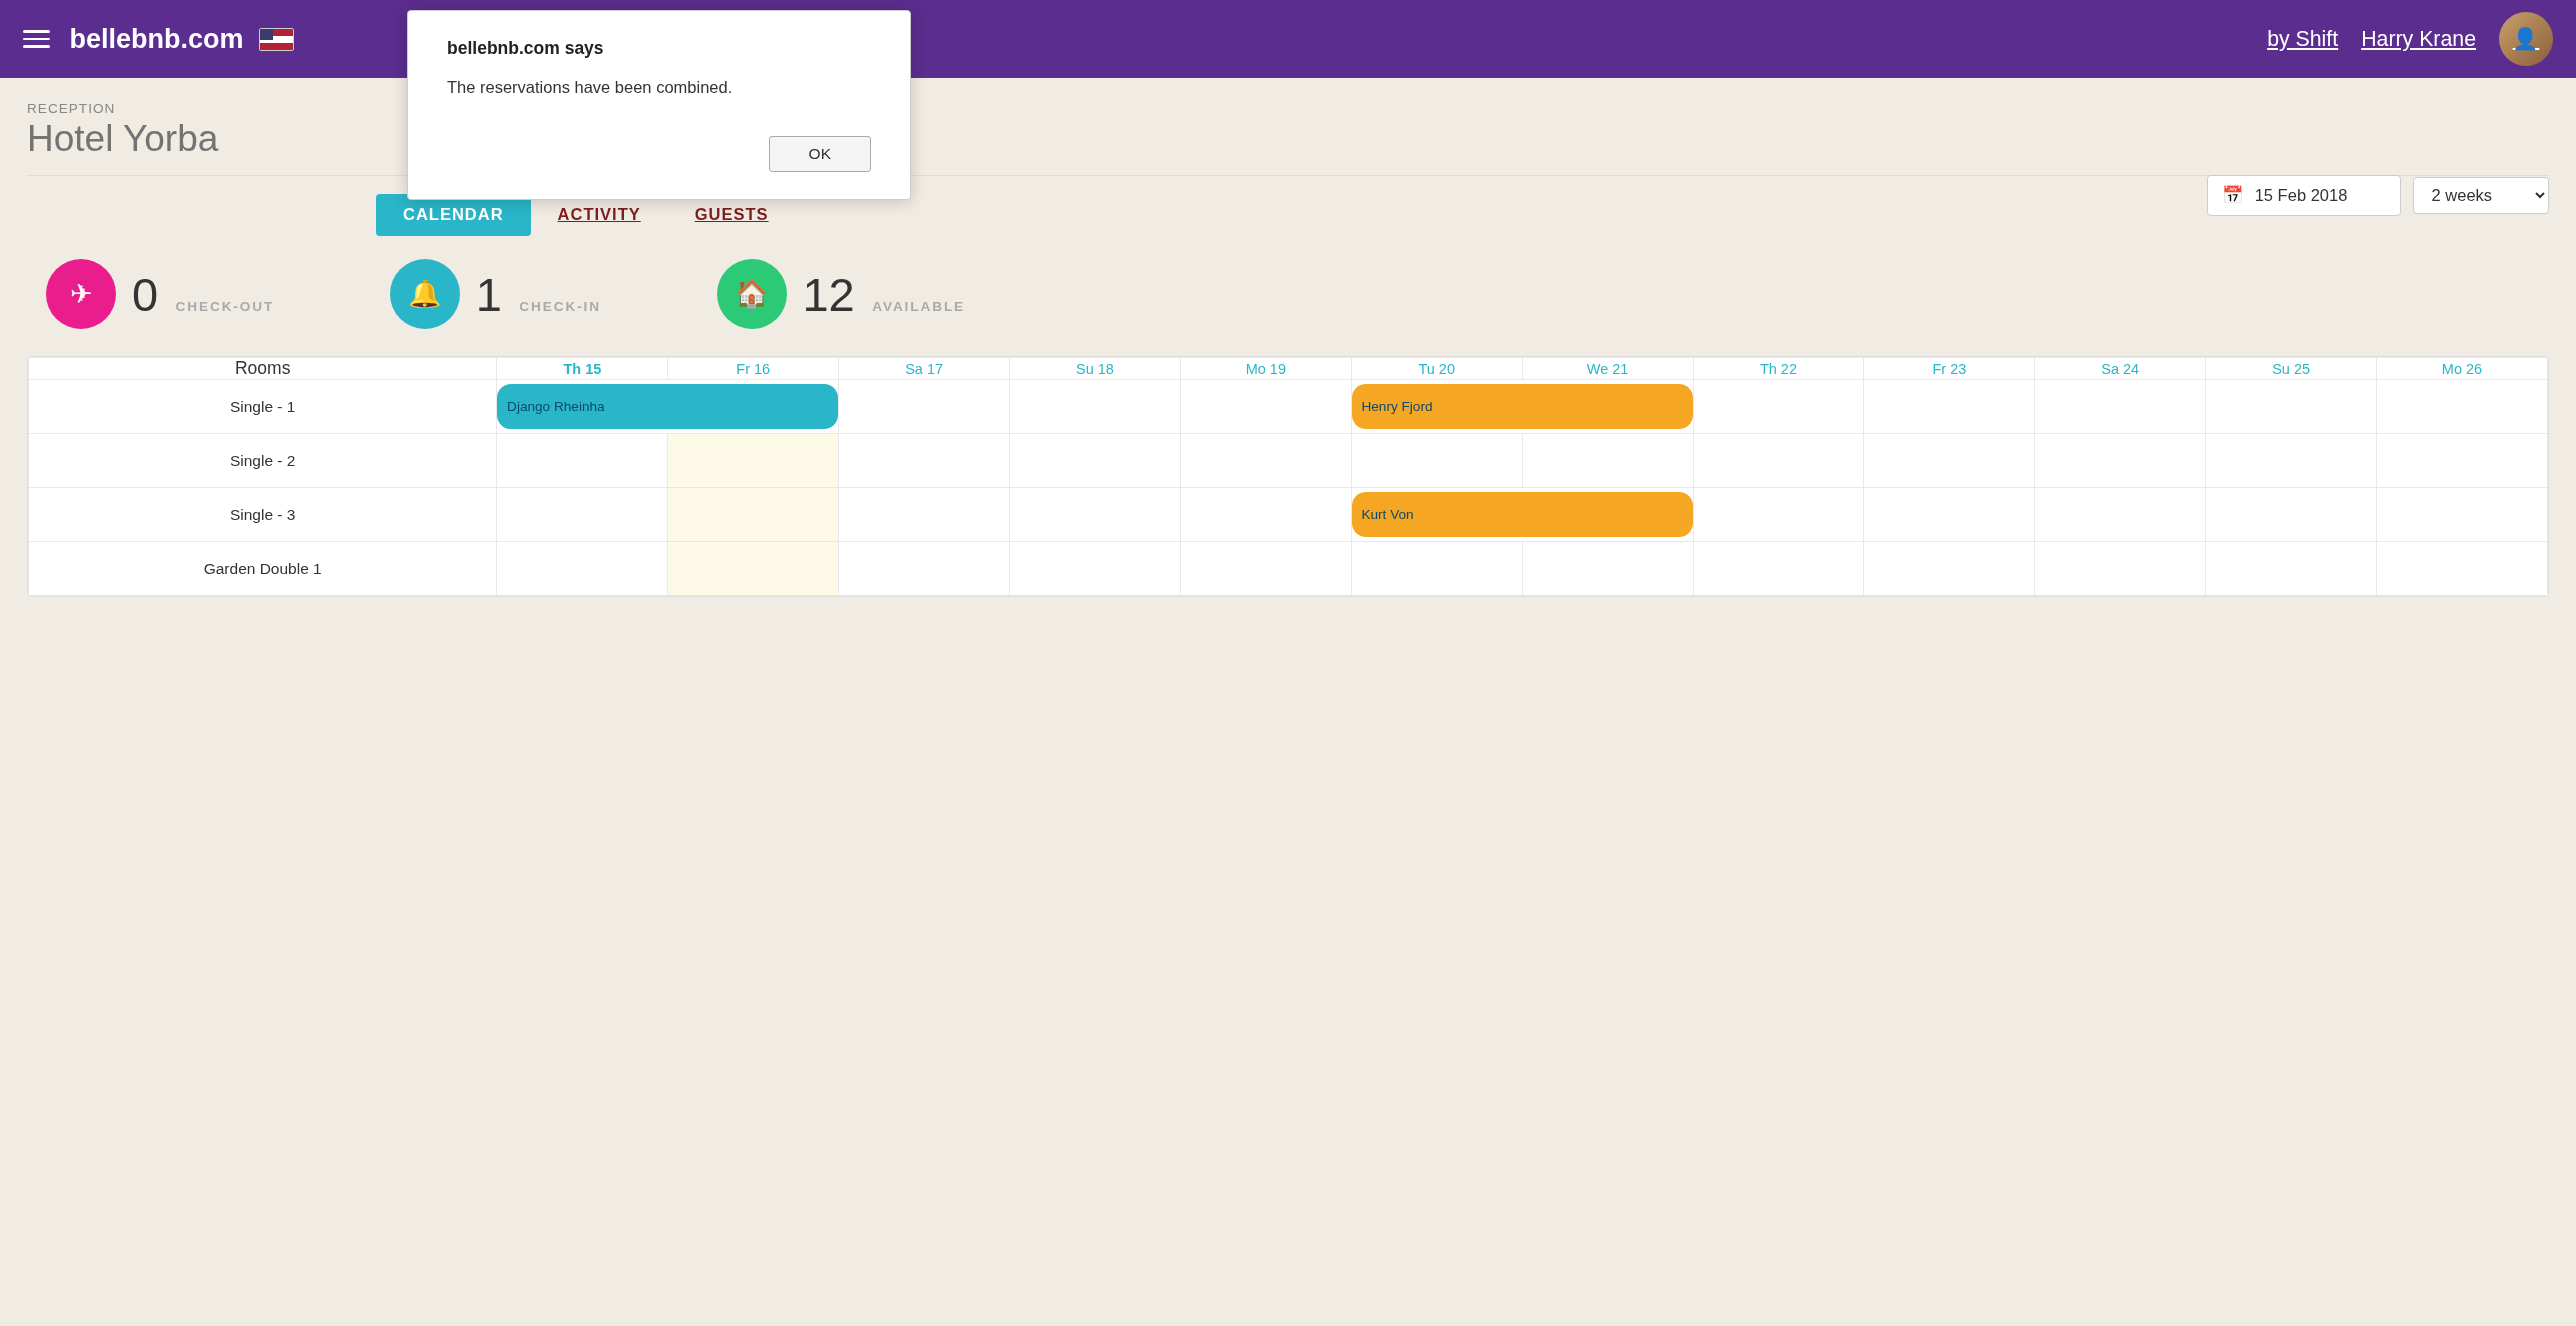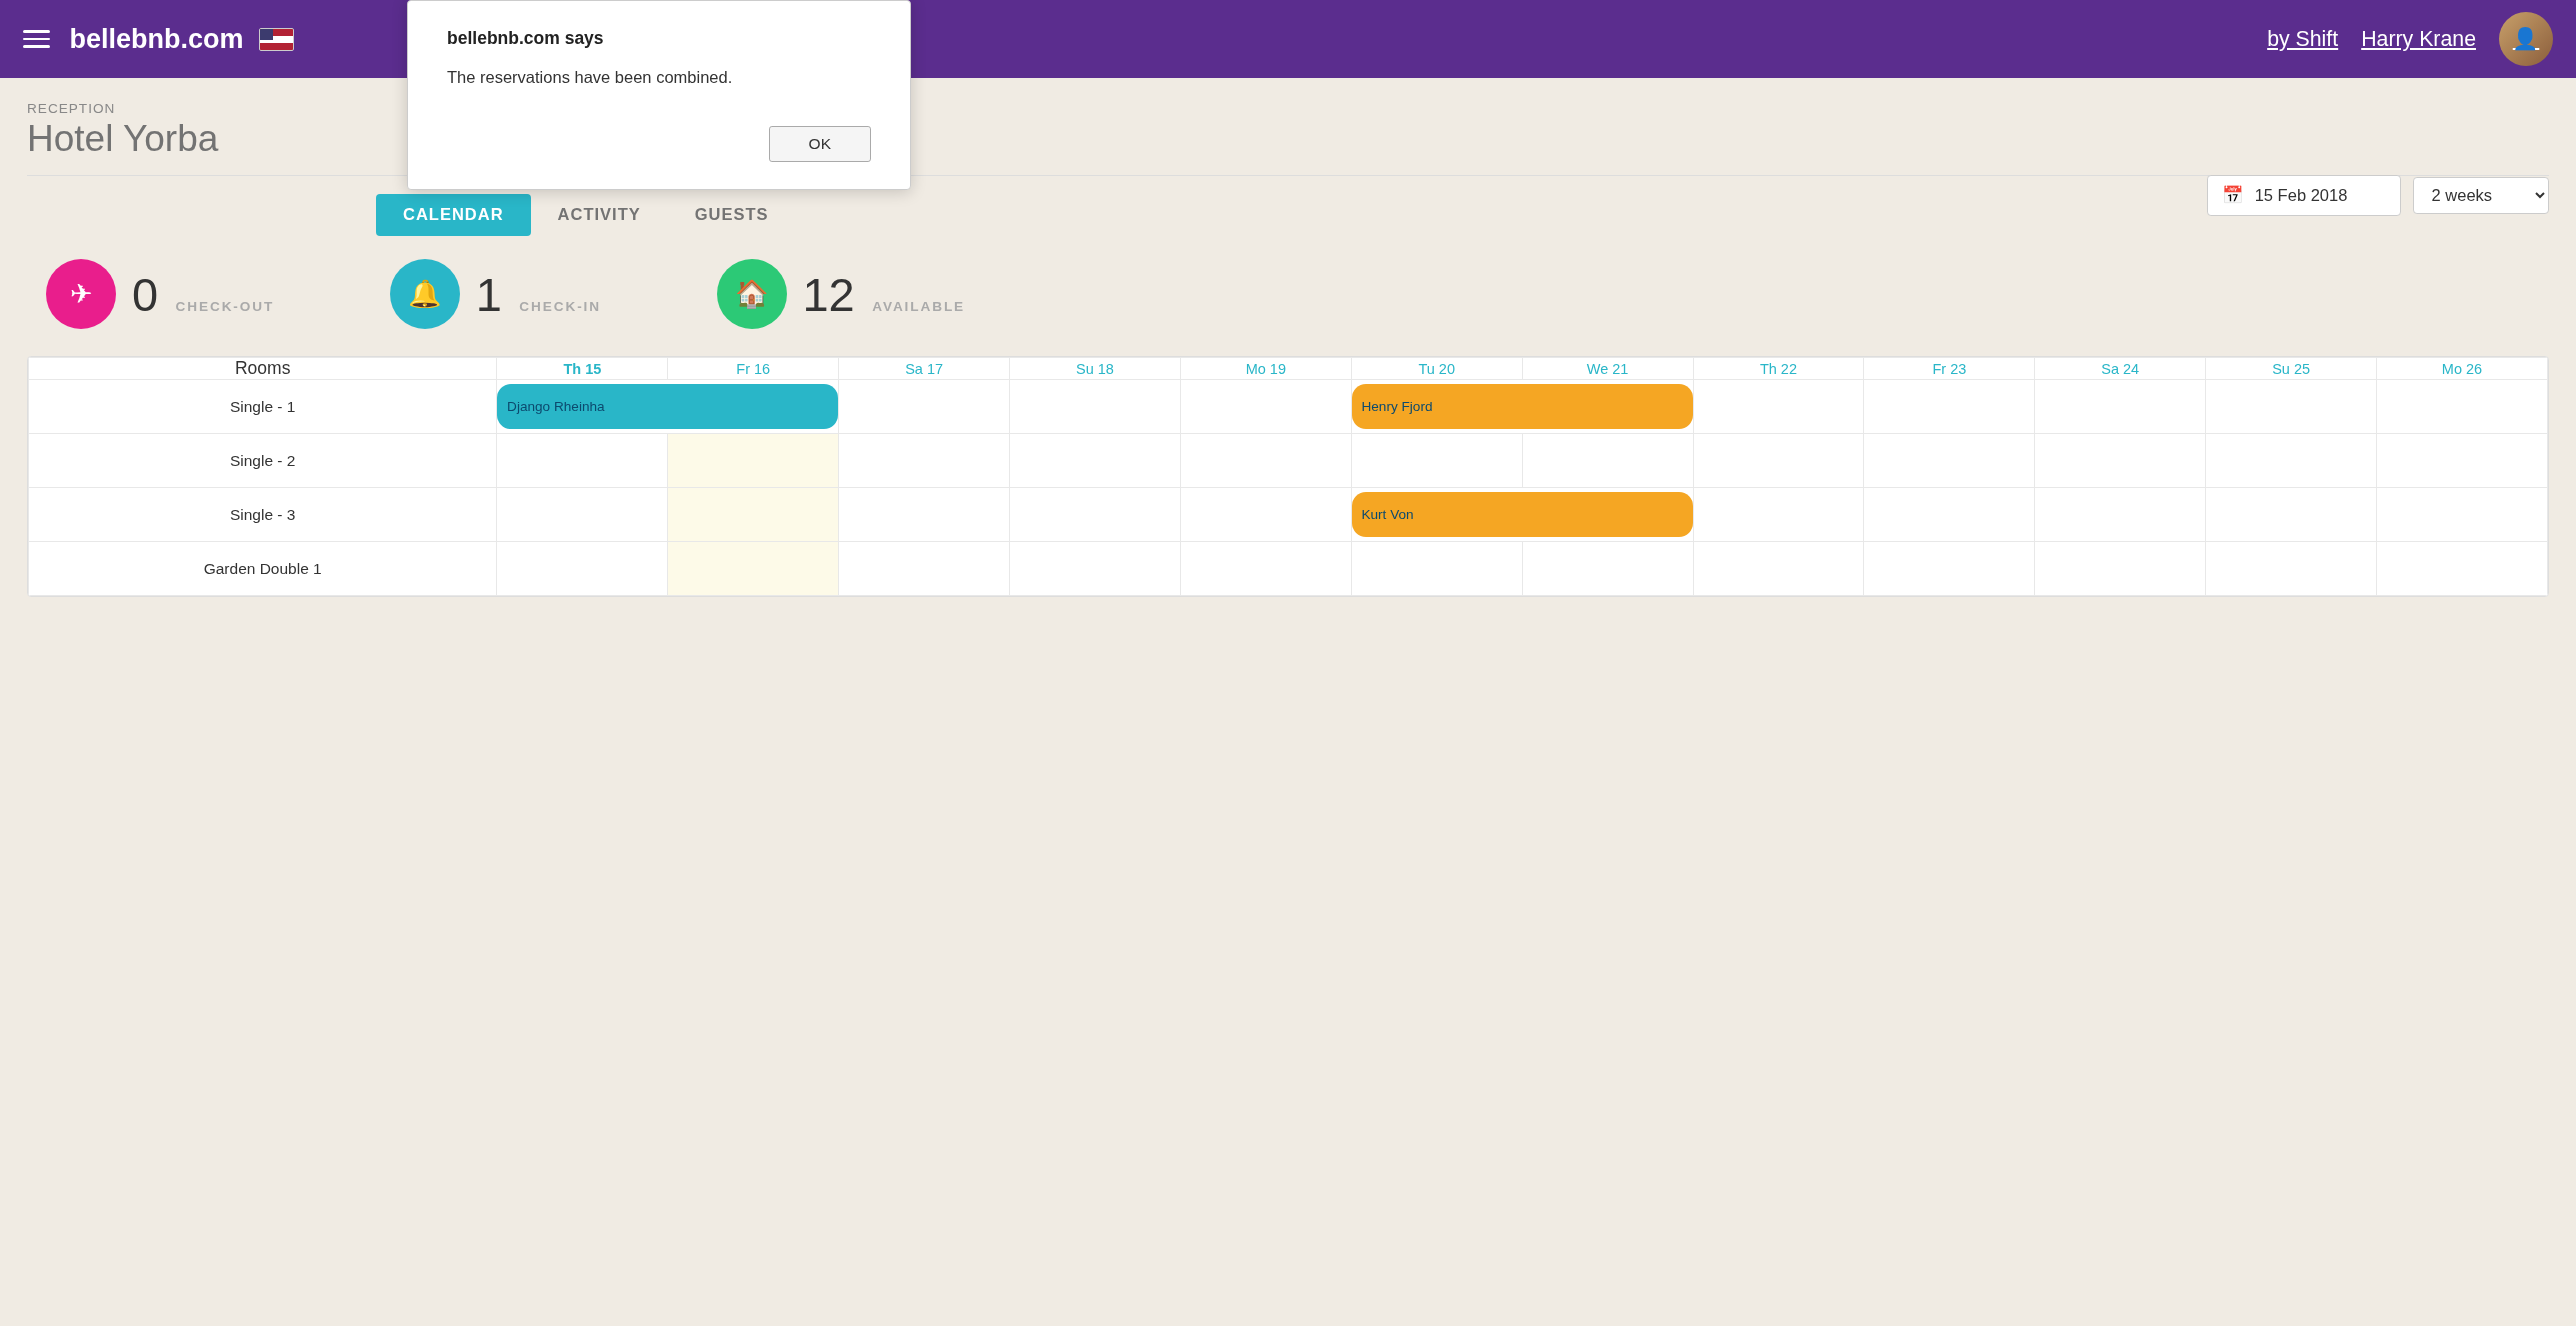--- a/index.html
+++ b/index.html
@@ -59,21 +59,21 @@
       background: white;
       border: 1px solid #ccc;
       border-radius: 3.9px;
       padding: 27px 39px 27px 39px;
       min-width: 504px;
       max-width: 679px;
       margin-top: 0;
       box-shadow: 0 1.9px 15.5px rgba(0,0,0,0.18);
       position: absolute;
       left: 407px;
-      top: 0;
+      top: 10px;
     }
     .dialog-title {
       font-size: 17.5px; font-weight: bold; margin-bottom: 19.4px; color: #222;
     }
     .dialog-message {
       font-size: 16.5px; color: #333; margin-bottom: 39px;
     }
     .dialog-actions {
       display: flex; justify-content: flex-end;
     }
@@ -121,21 +121,21 @@
     }
     .tab-btn {
       padding: 11.6px 27px; font-size: 16.5px; font-weight: 600; cursor: pointer;
       border-radius: 3.9px; text-transform: uppercase; letter-spacing: 1px;
       background: transparent; border: none;
     }
     .tab-btn.active {
       background: #29b6c8; color: white;
     }
     .tab-btn.inactive {
-      color: #737373; background: transparent;
+      color: #7f1d1d; background: transparent; text-decoration: underline;
     }
 
     
     .stats-row {
       display: flex; gap: 0; align-items: center; margin-bottom: 27px; gap: 116px;
       padding-left: 19.4px;
     }
     .stat-item {
       display: flex; align-items: center; gap: 15.5px;
     }

